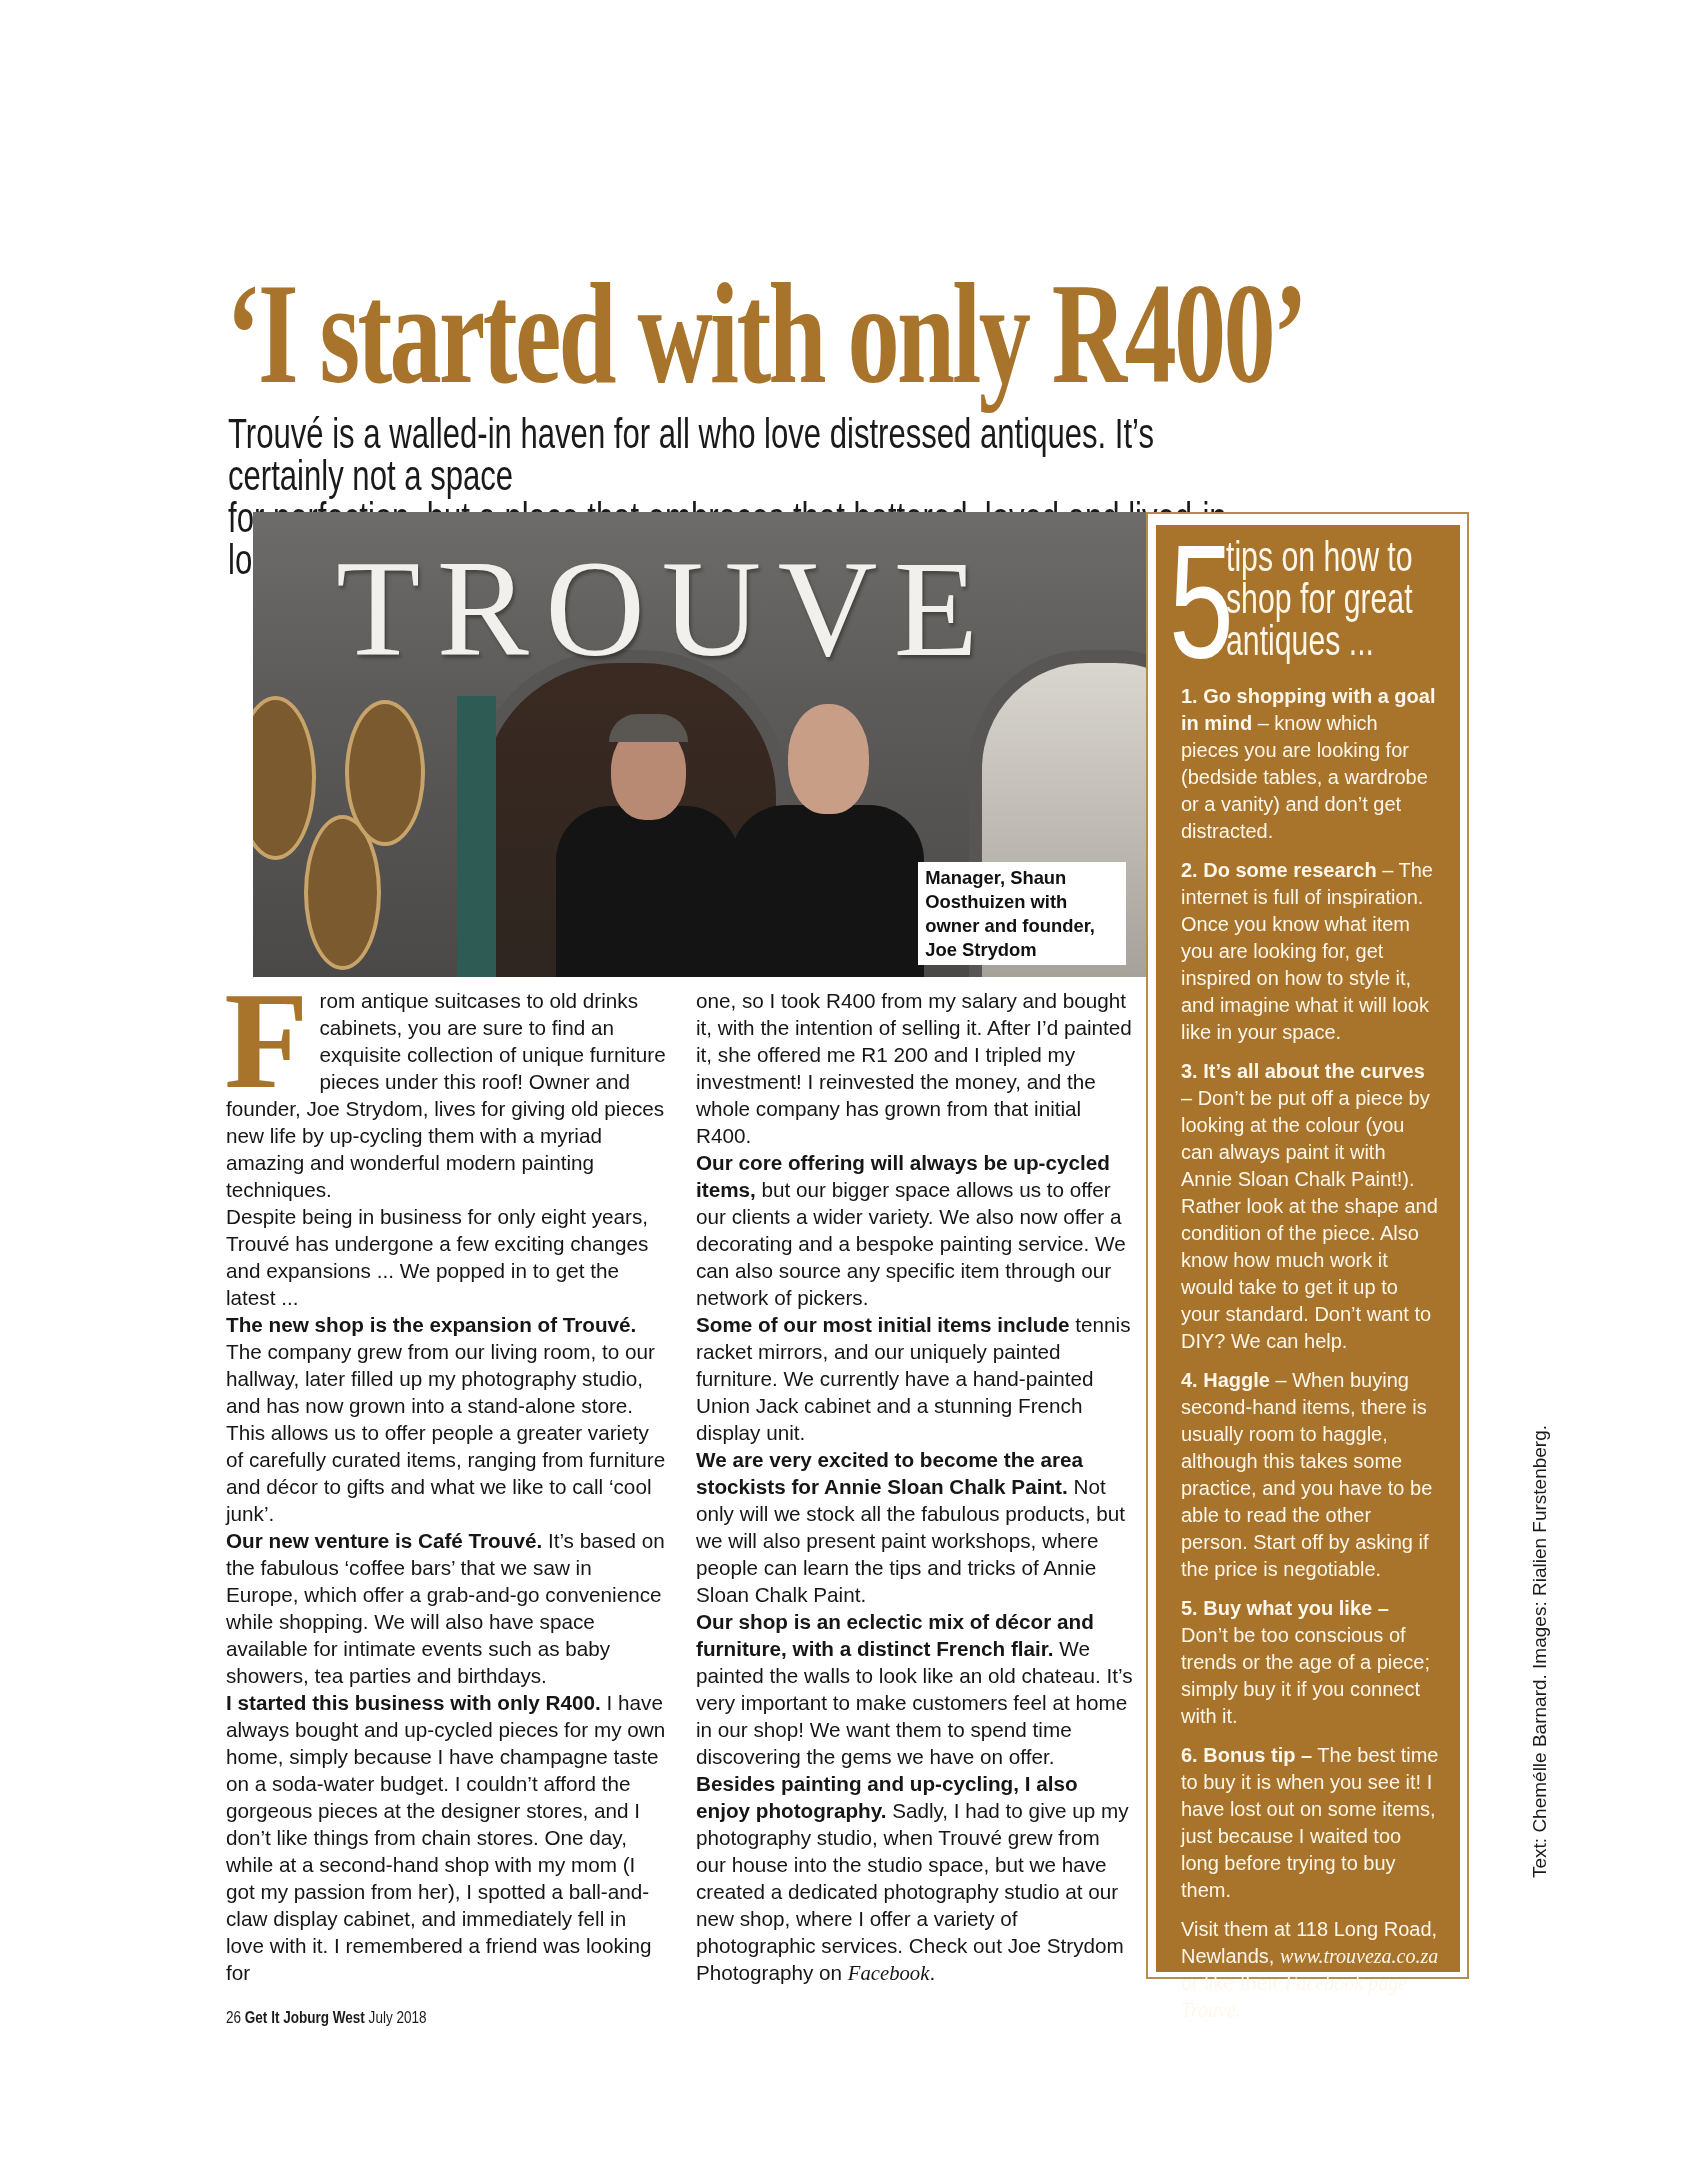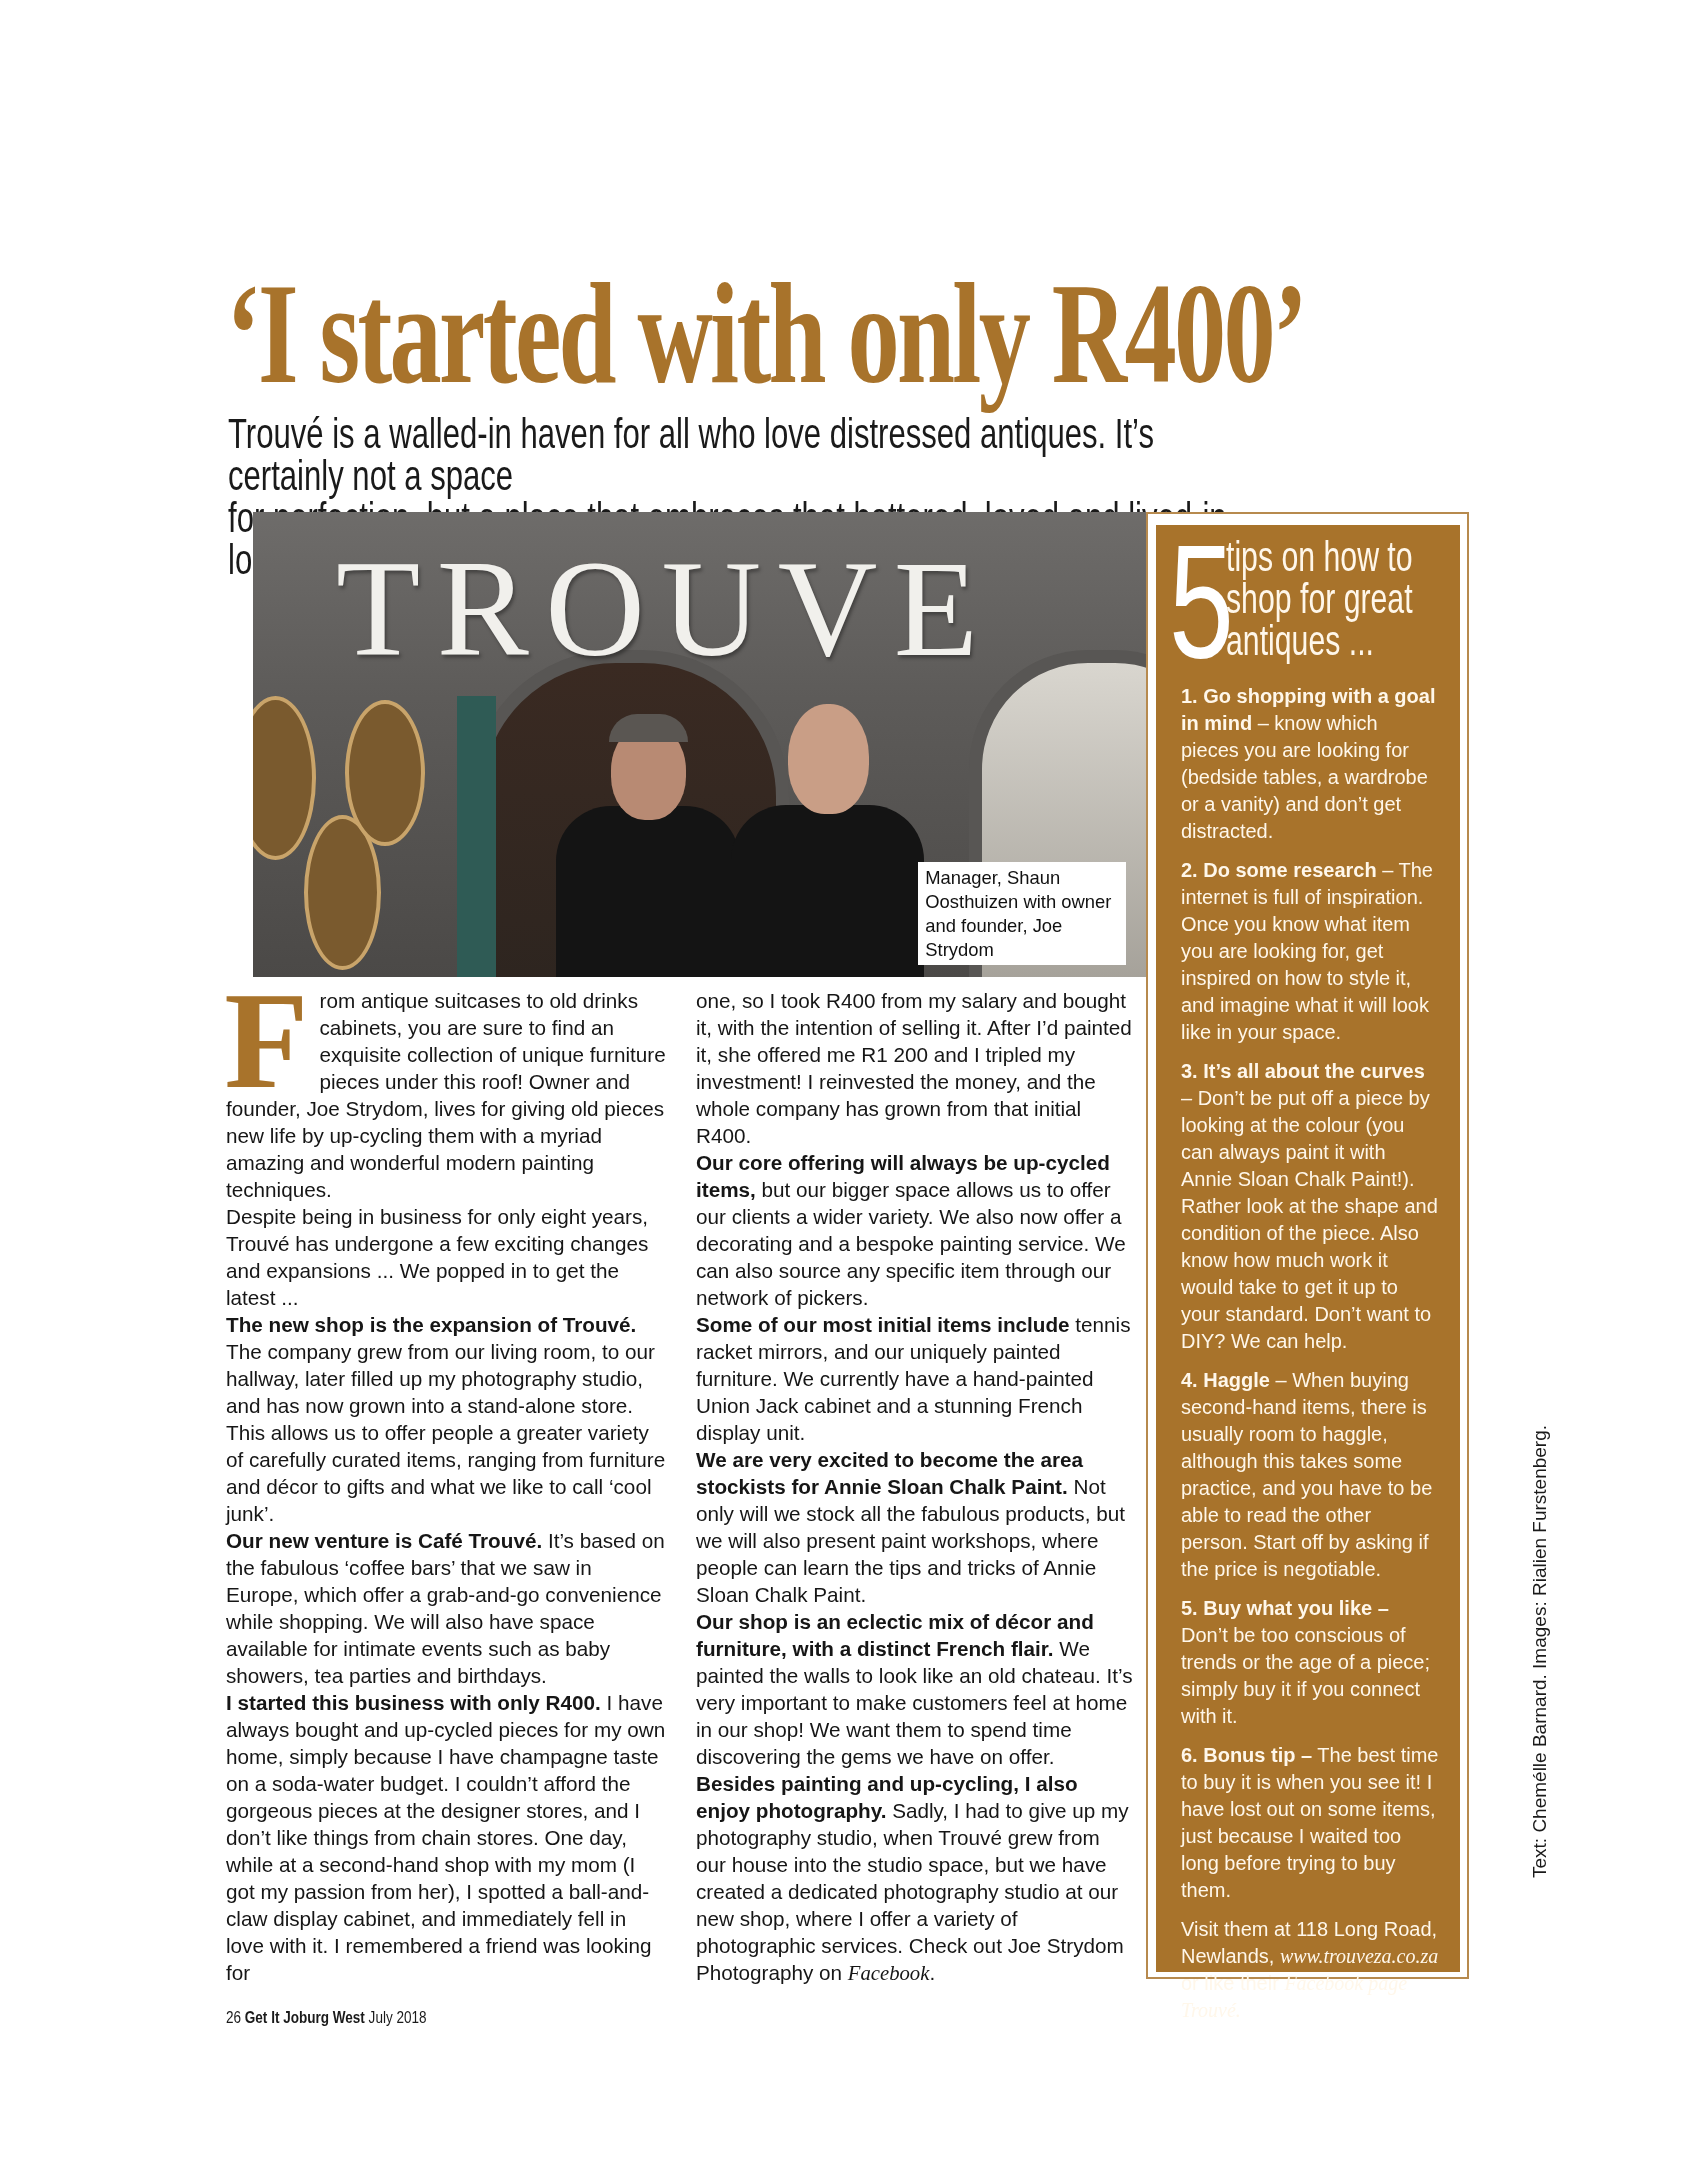--- a/index.html
+++ b/index.html
@@ -23,21 +23,21 @@
     background:linear-gradient(180deg,#3a2a22,#2b241f); border:13px solid #585654; }
   .photo .arch-r { position:absolute; left:716px; top:138px; width:239px; height:386px; border-radius:119px 119px 0 0;
     background:linear-gradient(180deg,#d9d6cf,#9a968e); border:13px solid #585654; }
   .photo .pillar { position:absolute; left:204px; top:184px; width:39px; height:303px; background:#2f5b55; }
   .photo .racket { position:absolute; border-radius:50%; border:4.6px solid #c9a46a; background:#7a5a2e; }
   .photo .man1 { position:absolute; left:303px; top:184px; width:184px; height:303px; }
   .photo .man2 { position:absolute; left:478px; top:174px; width:193px; height:312px; }
   .photo .head { position:absolute; border-radius:48% 48% 45% 45%; background:#c99e86; }
   .photo .body { position:absolute; border-radius:55px 55px 0 0; background:#141414; }
   .caption { left:918px; top:862px; width:193px; height:96px; background:#ffffff; padding:3.7px 7.3px;
-    font-weight:normal; font-size:18.4px; line-height:24px; color:#111; }
+    font-weight:bold; font-size:18.4px; line-height:24px; color:#111; }
 
   .col { top:987px; width:441px; font-size:20.7px; line-height:27px; color:#161616; }
   .col1 { left:226px; }
   .col2 { left:696px; width:439px; }
   .col p { margin:0; }
   .dropcap { float:left; font-family:"Liberation Serif", serif; font-weight:bold; color:#a8732b;
     font-size:138px; line-height:99px; margin:3.7px 11px 0 -1.8px; height:103px; }
   b { font-weight:bold; }
   i { font-style:italic;font-family:Liberation Serif, serif; }
 

